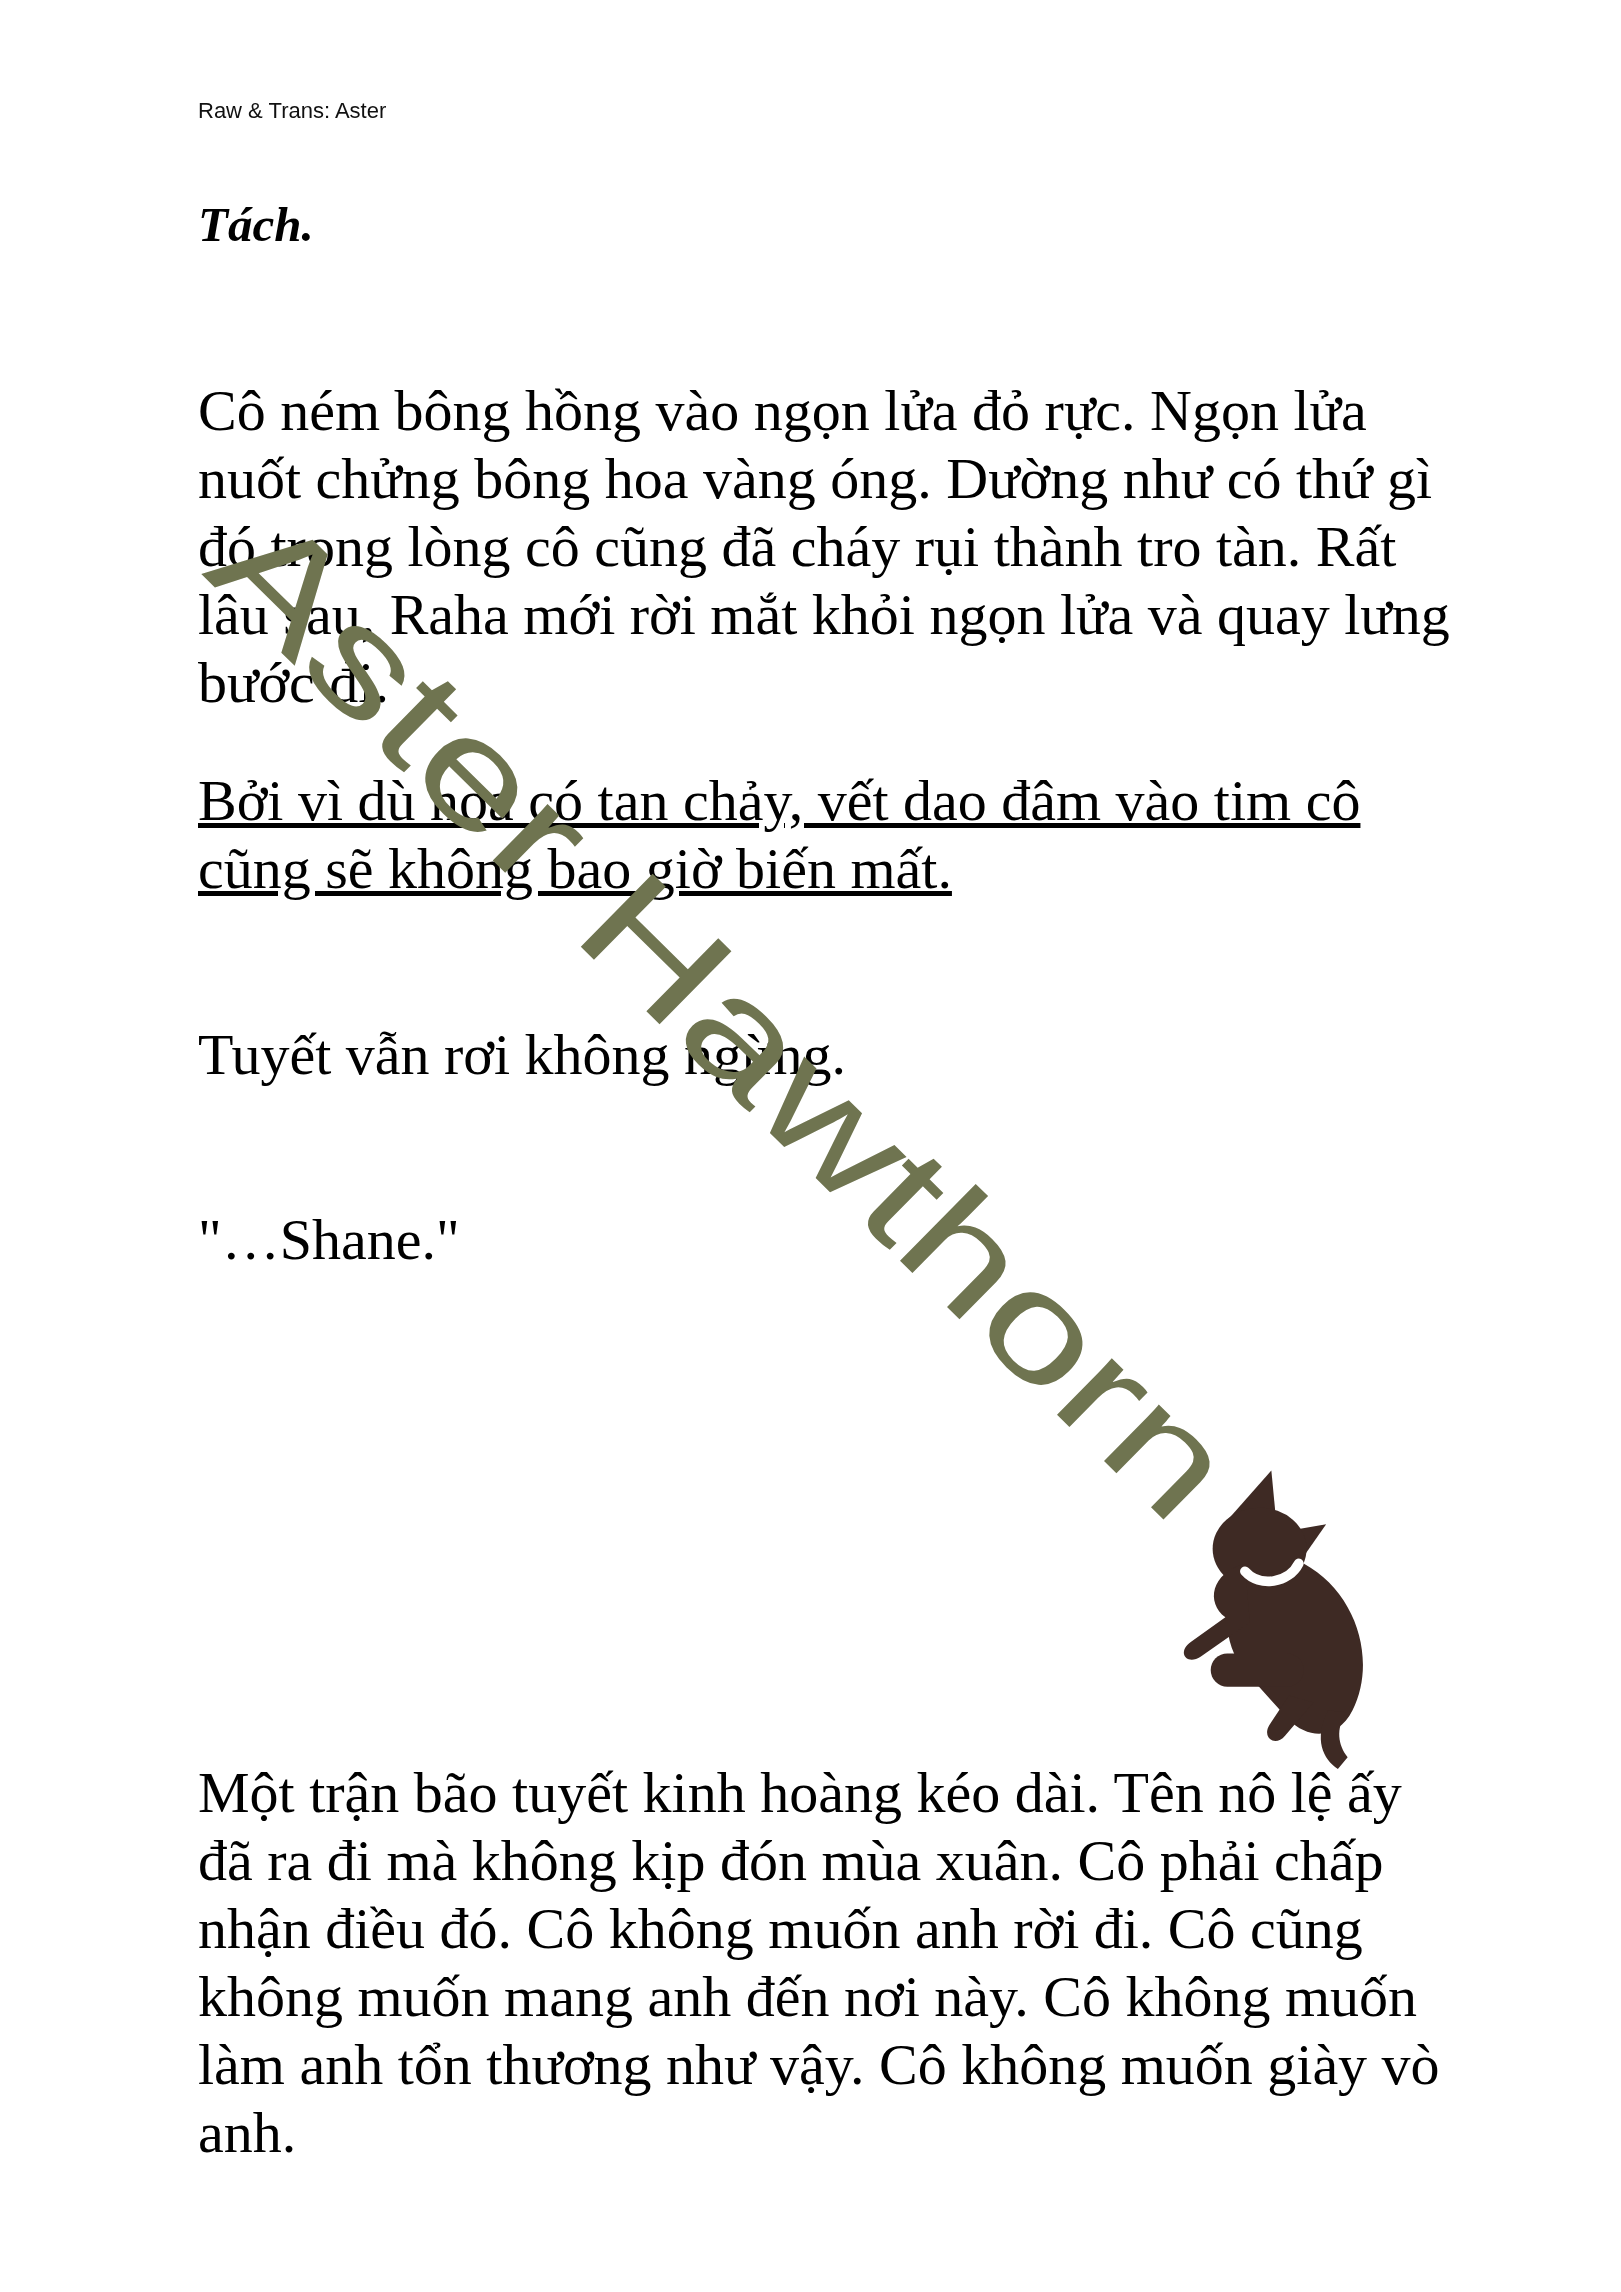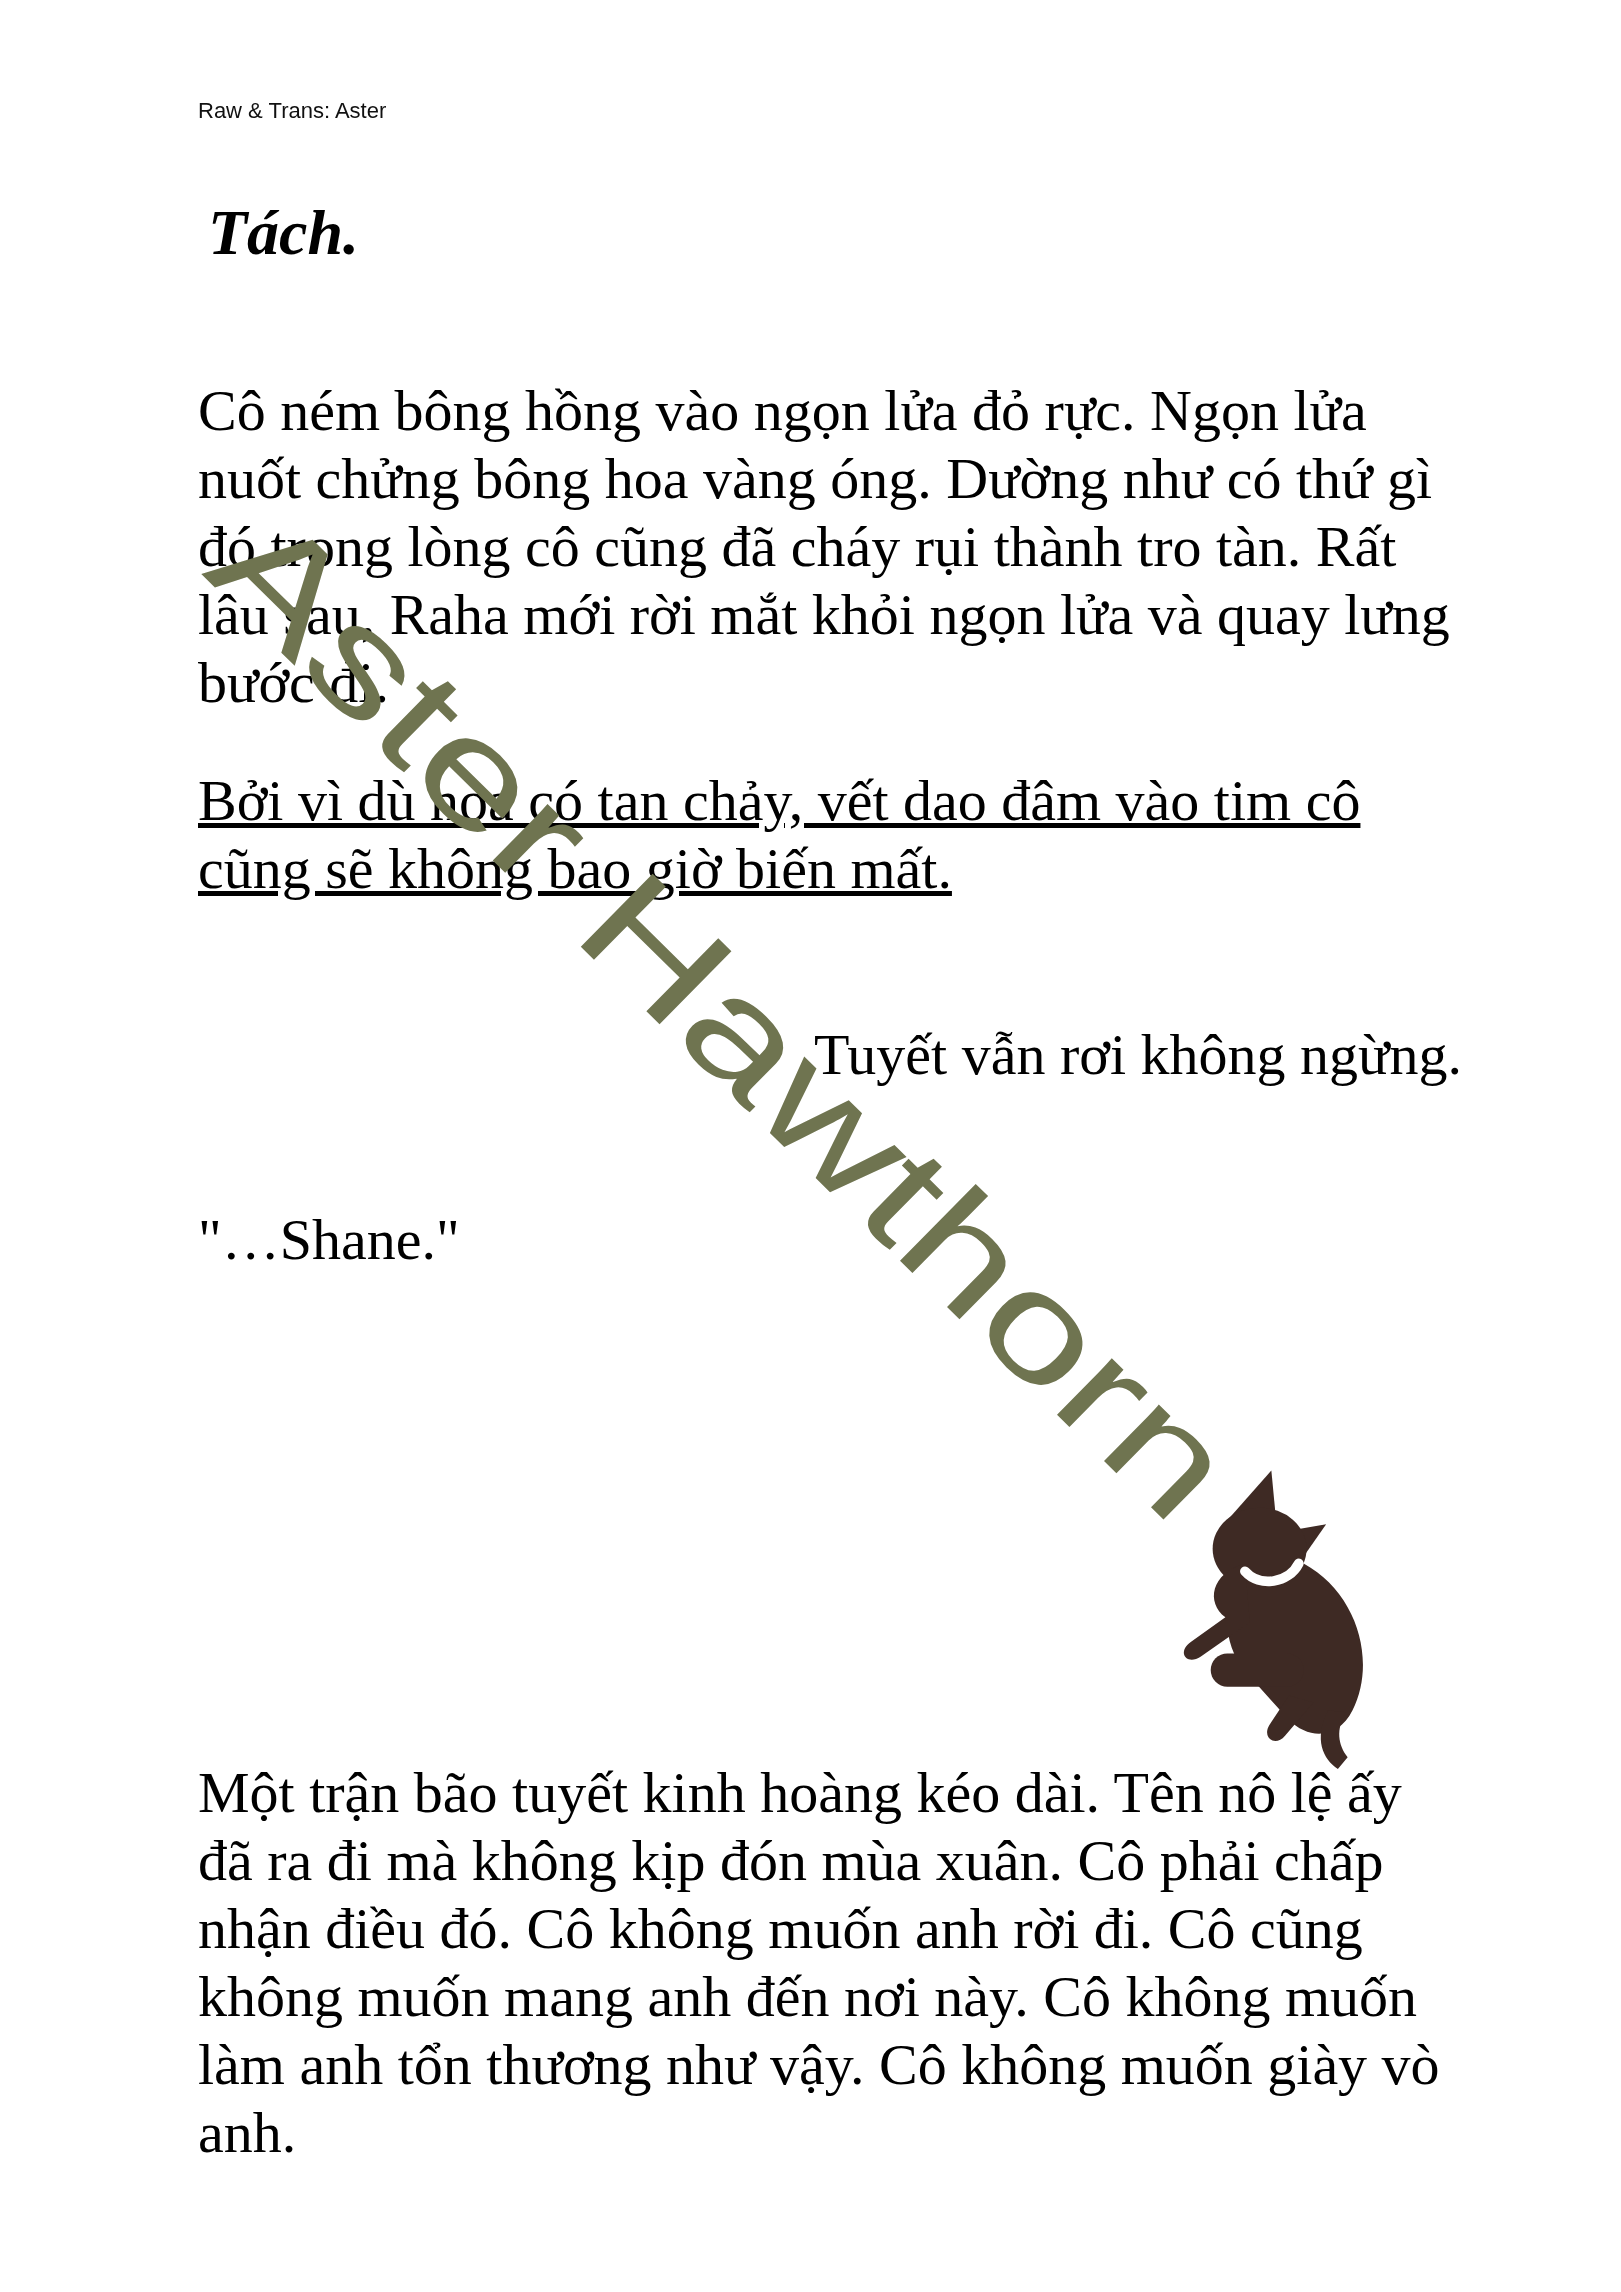--- a/index.html
+++ b/index.html
@@ -3,43 +3,43 @@
 <meta charset="utf-8">
 <style>
   html, body { margin: 0; padding: 0; background: #ffffff; }
   body { width: 1621px; height: 2293px; position: relative; overflow: hidden; }
   .page { position: absolute; inset: 0; }
   .header {
     position: absolute; left: 198px; top: 98px;
     font-family: "Liberation Sans", sans-serif; font-size: 22px; color: #111;
   }
   .title {
-    position: absolute; left: 208px; top: 196px;
-    font-family: "Liberation Serif", serif; font-size: 64px; font-weight: bold; font-style: italic; color: #000;
+    position: absolute; left: 198px; top: 196px;
+    font-family: "Liberation Serif", serif; font-size: 49px; font-weight: bold; font-style: italic; color: #000;
   }
   .para {
     position: absolute; left: 198px; width: 1264px;
     font-family: "Liberation Serif", serif; font-size: 58px; line-height: 68px; color: #000;
     margin: 0;
   }
   .wm {
     position: absolute; left: 0; top: 0; width: 1621px; height: 2293px; pointer-events: none;
   }
   .cat { position: absolute; left: 1152px; top: 1446px; width: 225px; height: 323px; }
 </style>
 </head>
 <body>
 
 <div class="page">
   <div class="header">Raw &amp; Trans: Aster</div>
   <div class="title">Tách.</div>
 
   <p class="para" style="top:377px;">Cô ném bông hồng vào ngọn lửa đỏ rực. Ngọn lửa nuốt chửng bông hoa vàng óng. Dường như có thứ gì đó trong lòng cô cũng đã cháy rụi thành tro tàn. Rất lâu sau, Raha mới rời mắt khỏi ngọn lửa và quay lưng bước đi.</p>
   <p class="para" style="top:767px;text-decoration:underline;">Bởi vì dù hoa có tan chảy, vết dao đâm vào tim cô cũng sẽ không bao giờ biến mất.</p>
-  <p class="para" style="top:1021px;text-align:right;">Tuyết vẫn rơi không ngừng.</p>
+  <p class="para" style="top:1021px;">Tuyết vẫn rơi không ngừng.</p>
   <p class="para" style="top:1206px;">"…Shane."</p>
   <p class="para" style="top:1759px;">Một trận bão tuyết kinh hoàng kéo dài. Tên nô lệ ấy đã ra đi mà không kịp đón mùa xuân. Cô phải chấp nhận điều đó. Cô không muốn anh rời đi. Cô cũng không muốn mang anh đến nơi này. Cô không muốn làm anh tổn thương như vậy. Cô không muốn giày vò anh.</p>
 
   <svg class="wm" viewBox="0 0 1654 2339">
     <text id="wmtext" x="0" y="0" transform="translate(205,585) rotate(44.5)" font-family="Liberation Sans, sans-serif" font-size="152" fill="#6f7450" textLength="1390" lengthAdjust="spacingAndGlyphs">Aster Hawthorn</text>
   </svg>
 
   <svg class="cat" viewBox="0 0 230 330">
     <g fill="#3e2a24">
 

